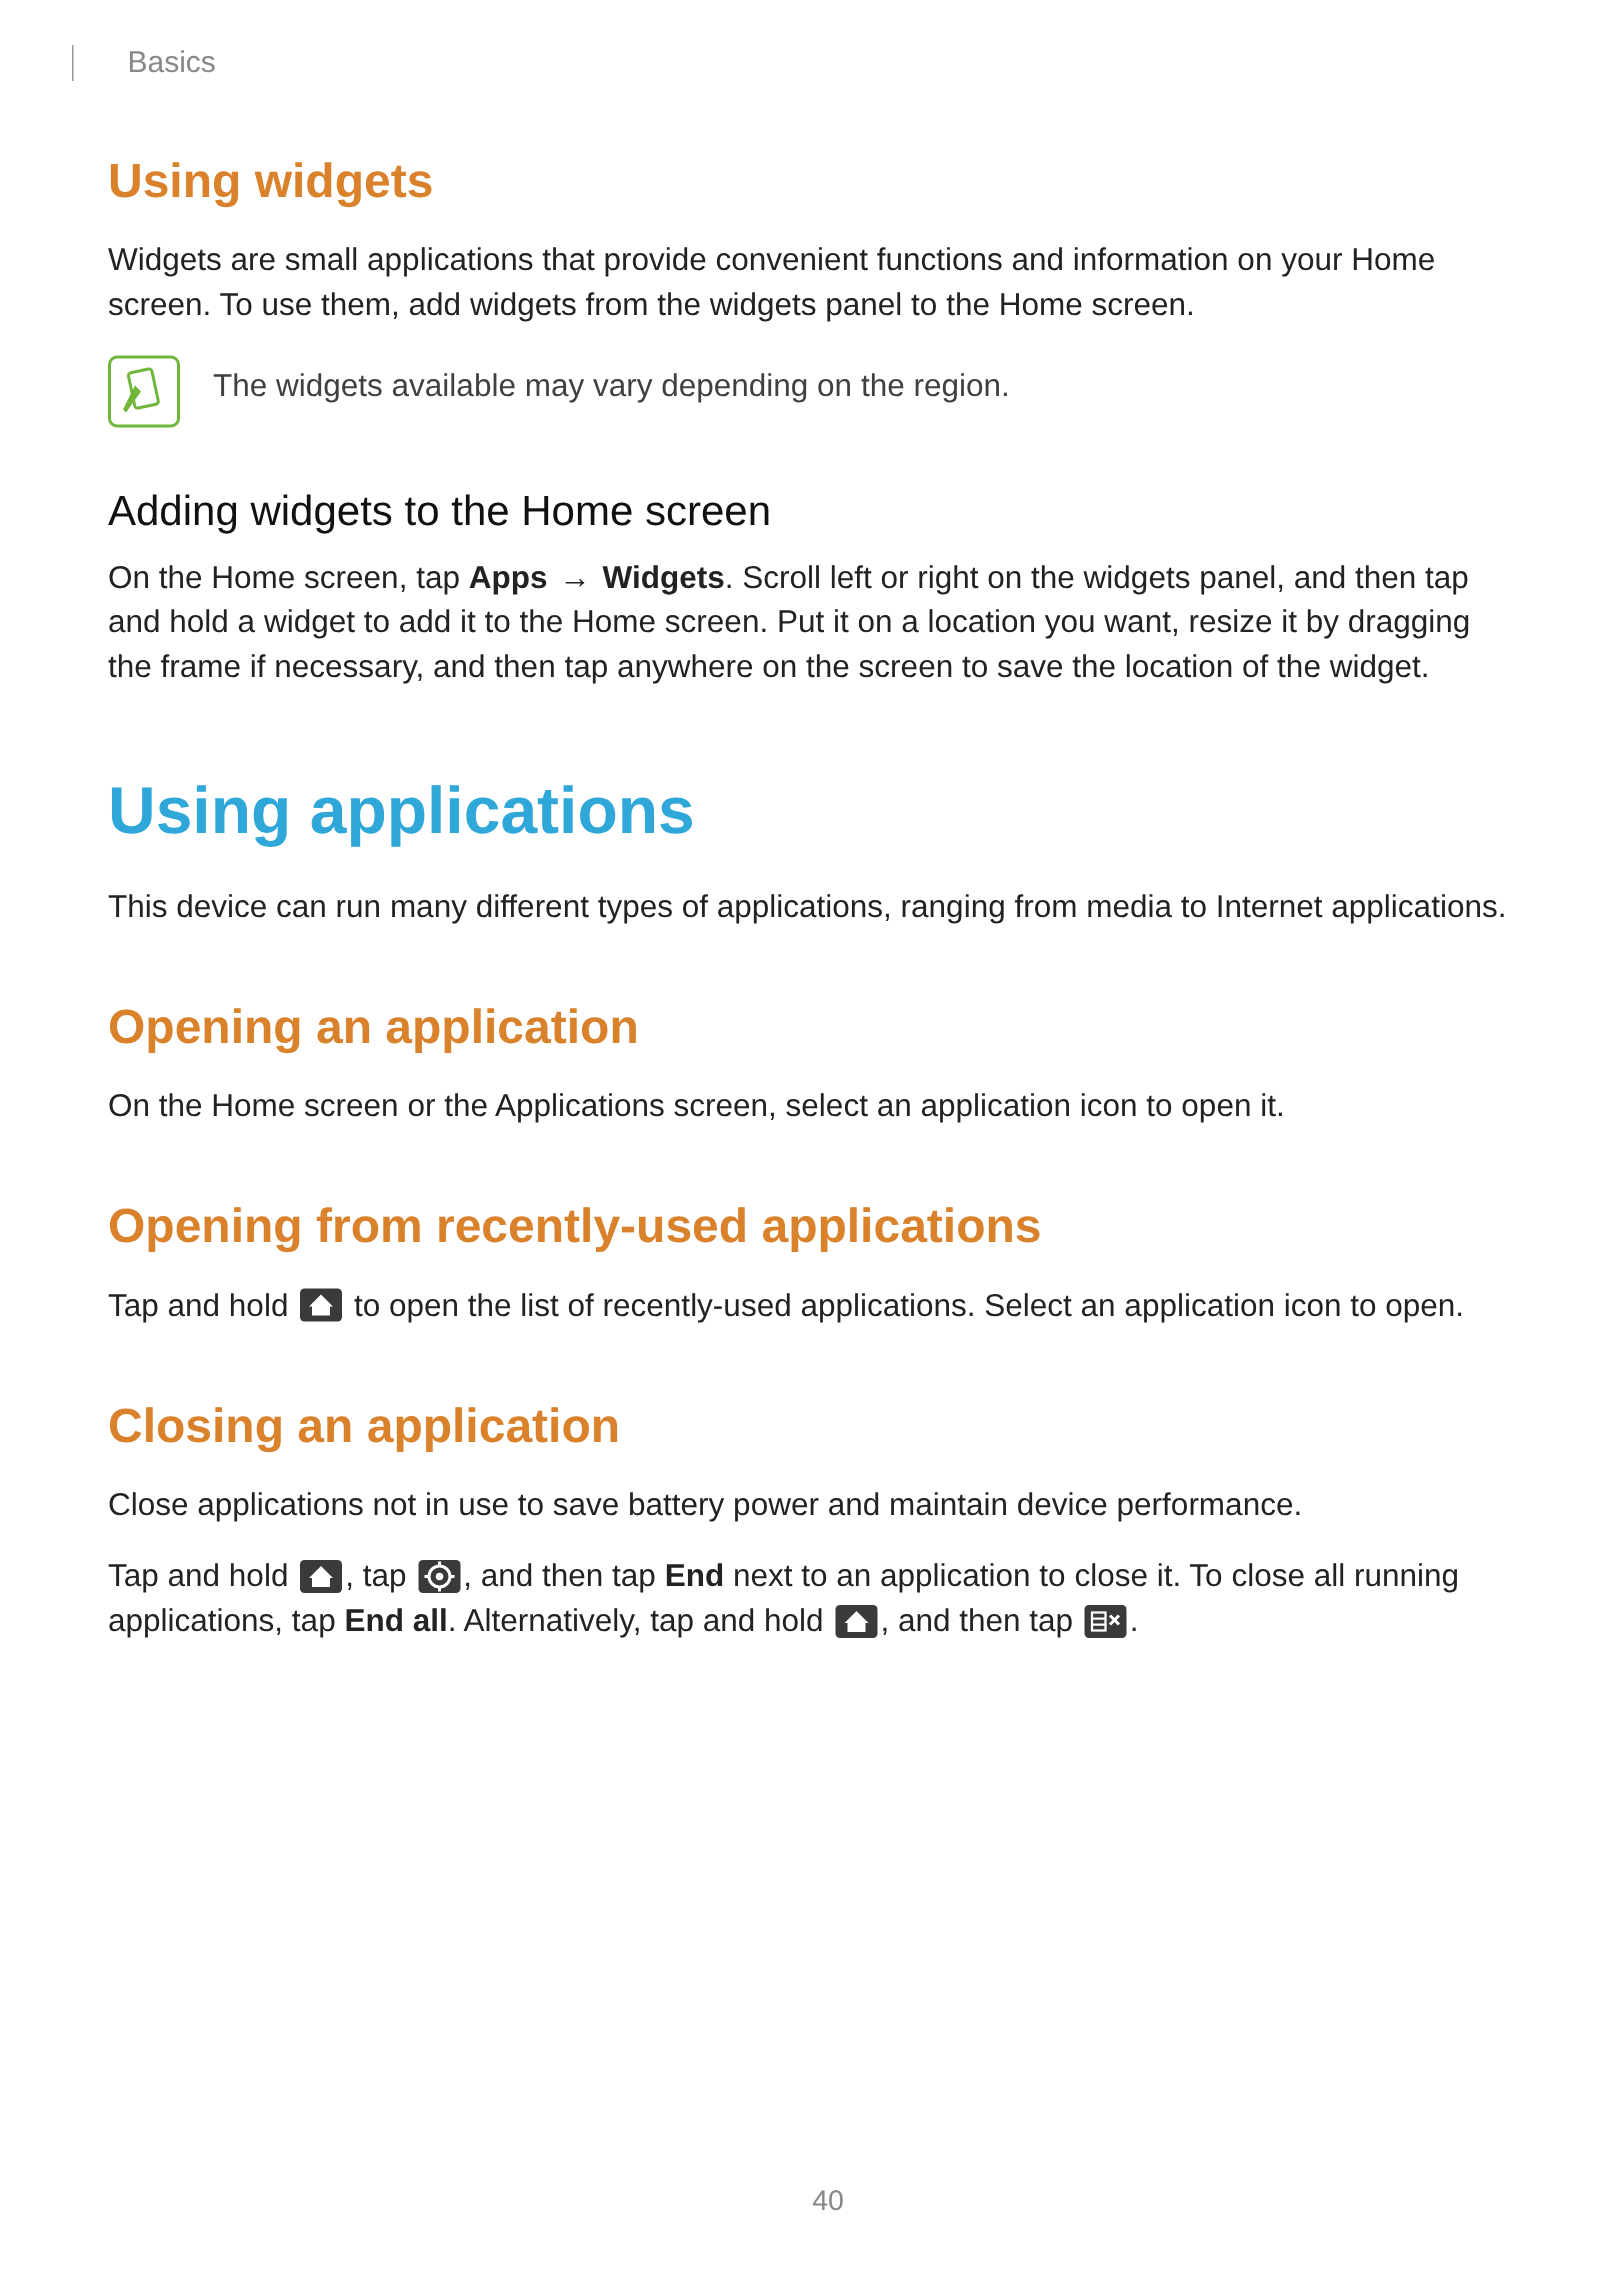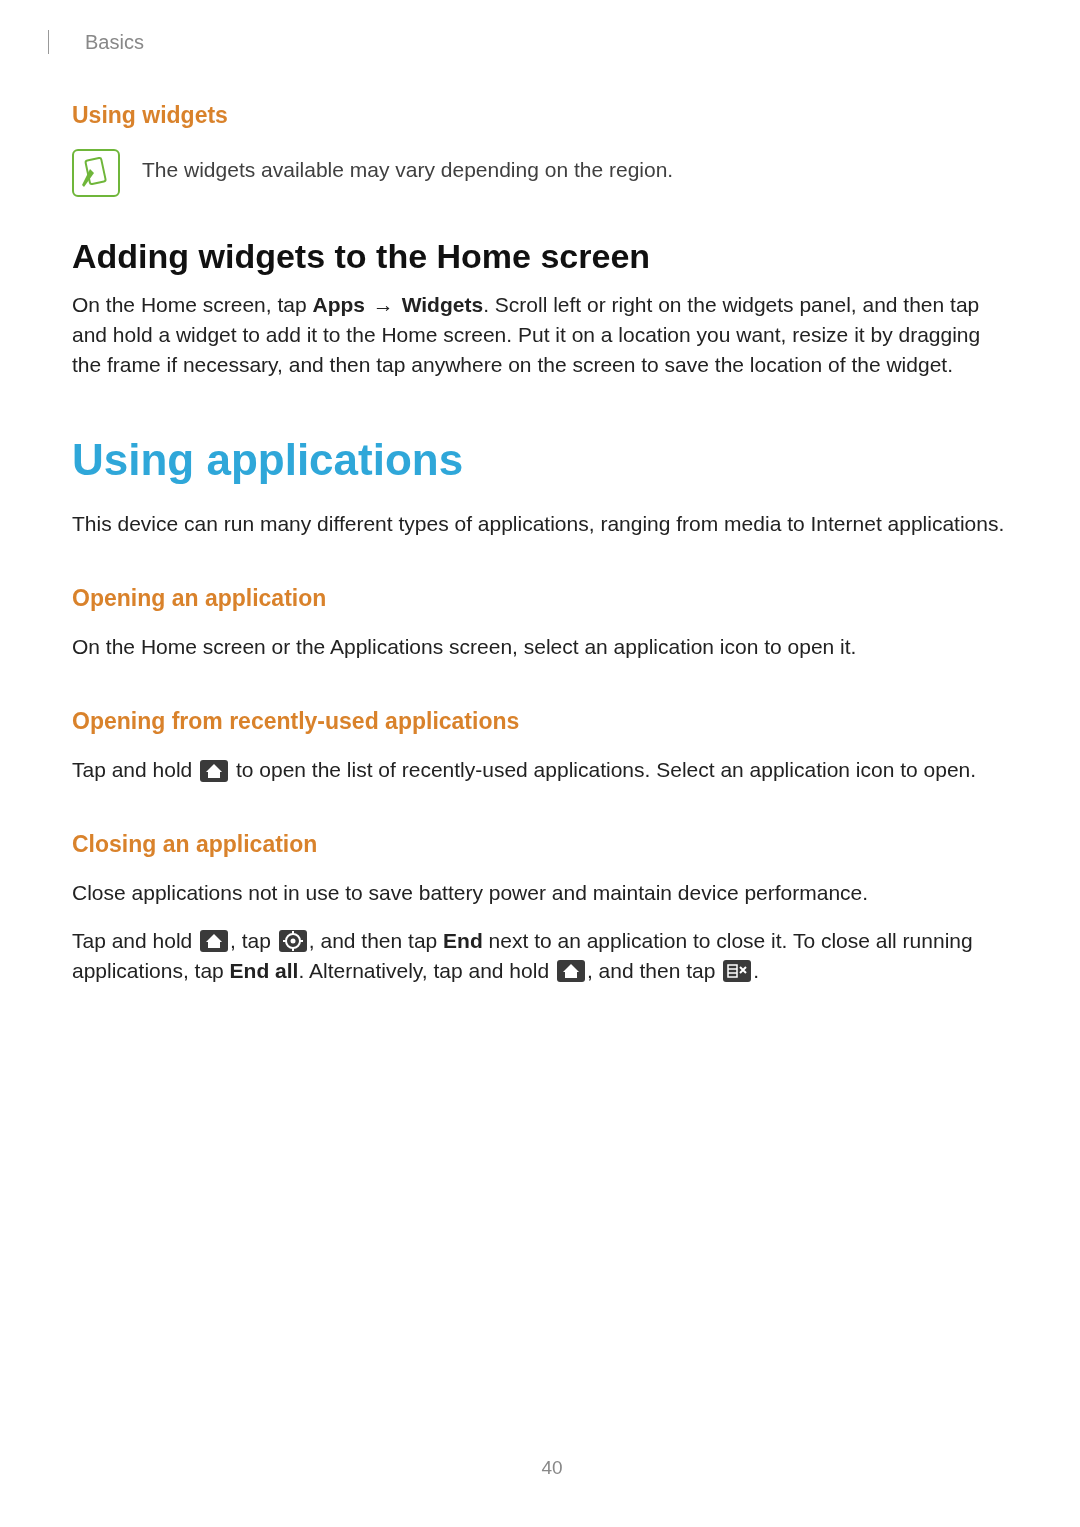--- a/index.html
+++ b/index.html
@@ -28,21 +28,21 @@
   }
   .running-head {
     font-size: 20px;
     color: #888;
     font-weight: 400;
   }
   .content {
     padding-left: 24px;
   }
   h2.section-heading {
-    font-size: 23px;
+    font-size: 32px;
     color: #d9822b; 
     font-weight: 600;
     margin: 0 0 20px 0;
   }
   p.body {
     font-size: 21px;
     line-height: 1.42;
     color: #222;
     margin: 0 0 18px 0;
   }
@@ -62,22 +62,22 @@
     justify-content: center;
     flex-shrink: 0;
   }
   .note-text {
     font-size: 21px;
     line-height: 1.42;
     color: #404040;
     padding-top: 6px;
   }
   h3.subheading {
-    font-size: 34px;
-    font-weight: 700;
+    font-size: 28px;
+    font-weight: 400;
     color: #111;
     margin: 0 0 14px 0;
   }
   .bold { font-weight: 700; }
   .arrow {
     font-size: 21px;
     padding: 0 2px;
   }
   h1.chapter-heading {
     font-size: 44px;
@@ -114,20 +114,21 @@
 <body>
 
 <div class="page">
   <div class="header-rule">
     <span class="running-head">Basics</span>
   </div>
 
   <div class="content">
 
     <h2 class="section-heading">Using widgets</h2>
+    <p class="body">Widgets are small applications that provide convenient functions and information on your Home screen. To use them, add widgets from the widgets panel to the Home screen.</p>
 
     <div class="note-row">
       <div class="note-icon">
         <svg width="36" height="36" viewBox="0 0 36 36">
           <rect x="10" y="4" width="16" height="24" rx="2" fill="none" stroke="#6fb63a" stroke-width="2" transform="rotate(-12 18 18)"></rect>
           <path d="M4 30 L12 14 L16 18 L6 32 Z" fill="#6fb63a"></path>
         </svg>
       </div>
       <div class="note-text">The widgets available may vary depending on the region.</div>
     </div>

